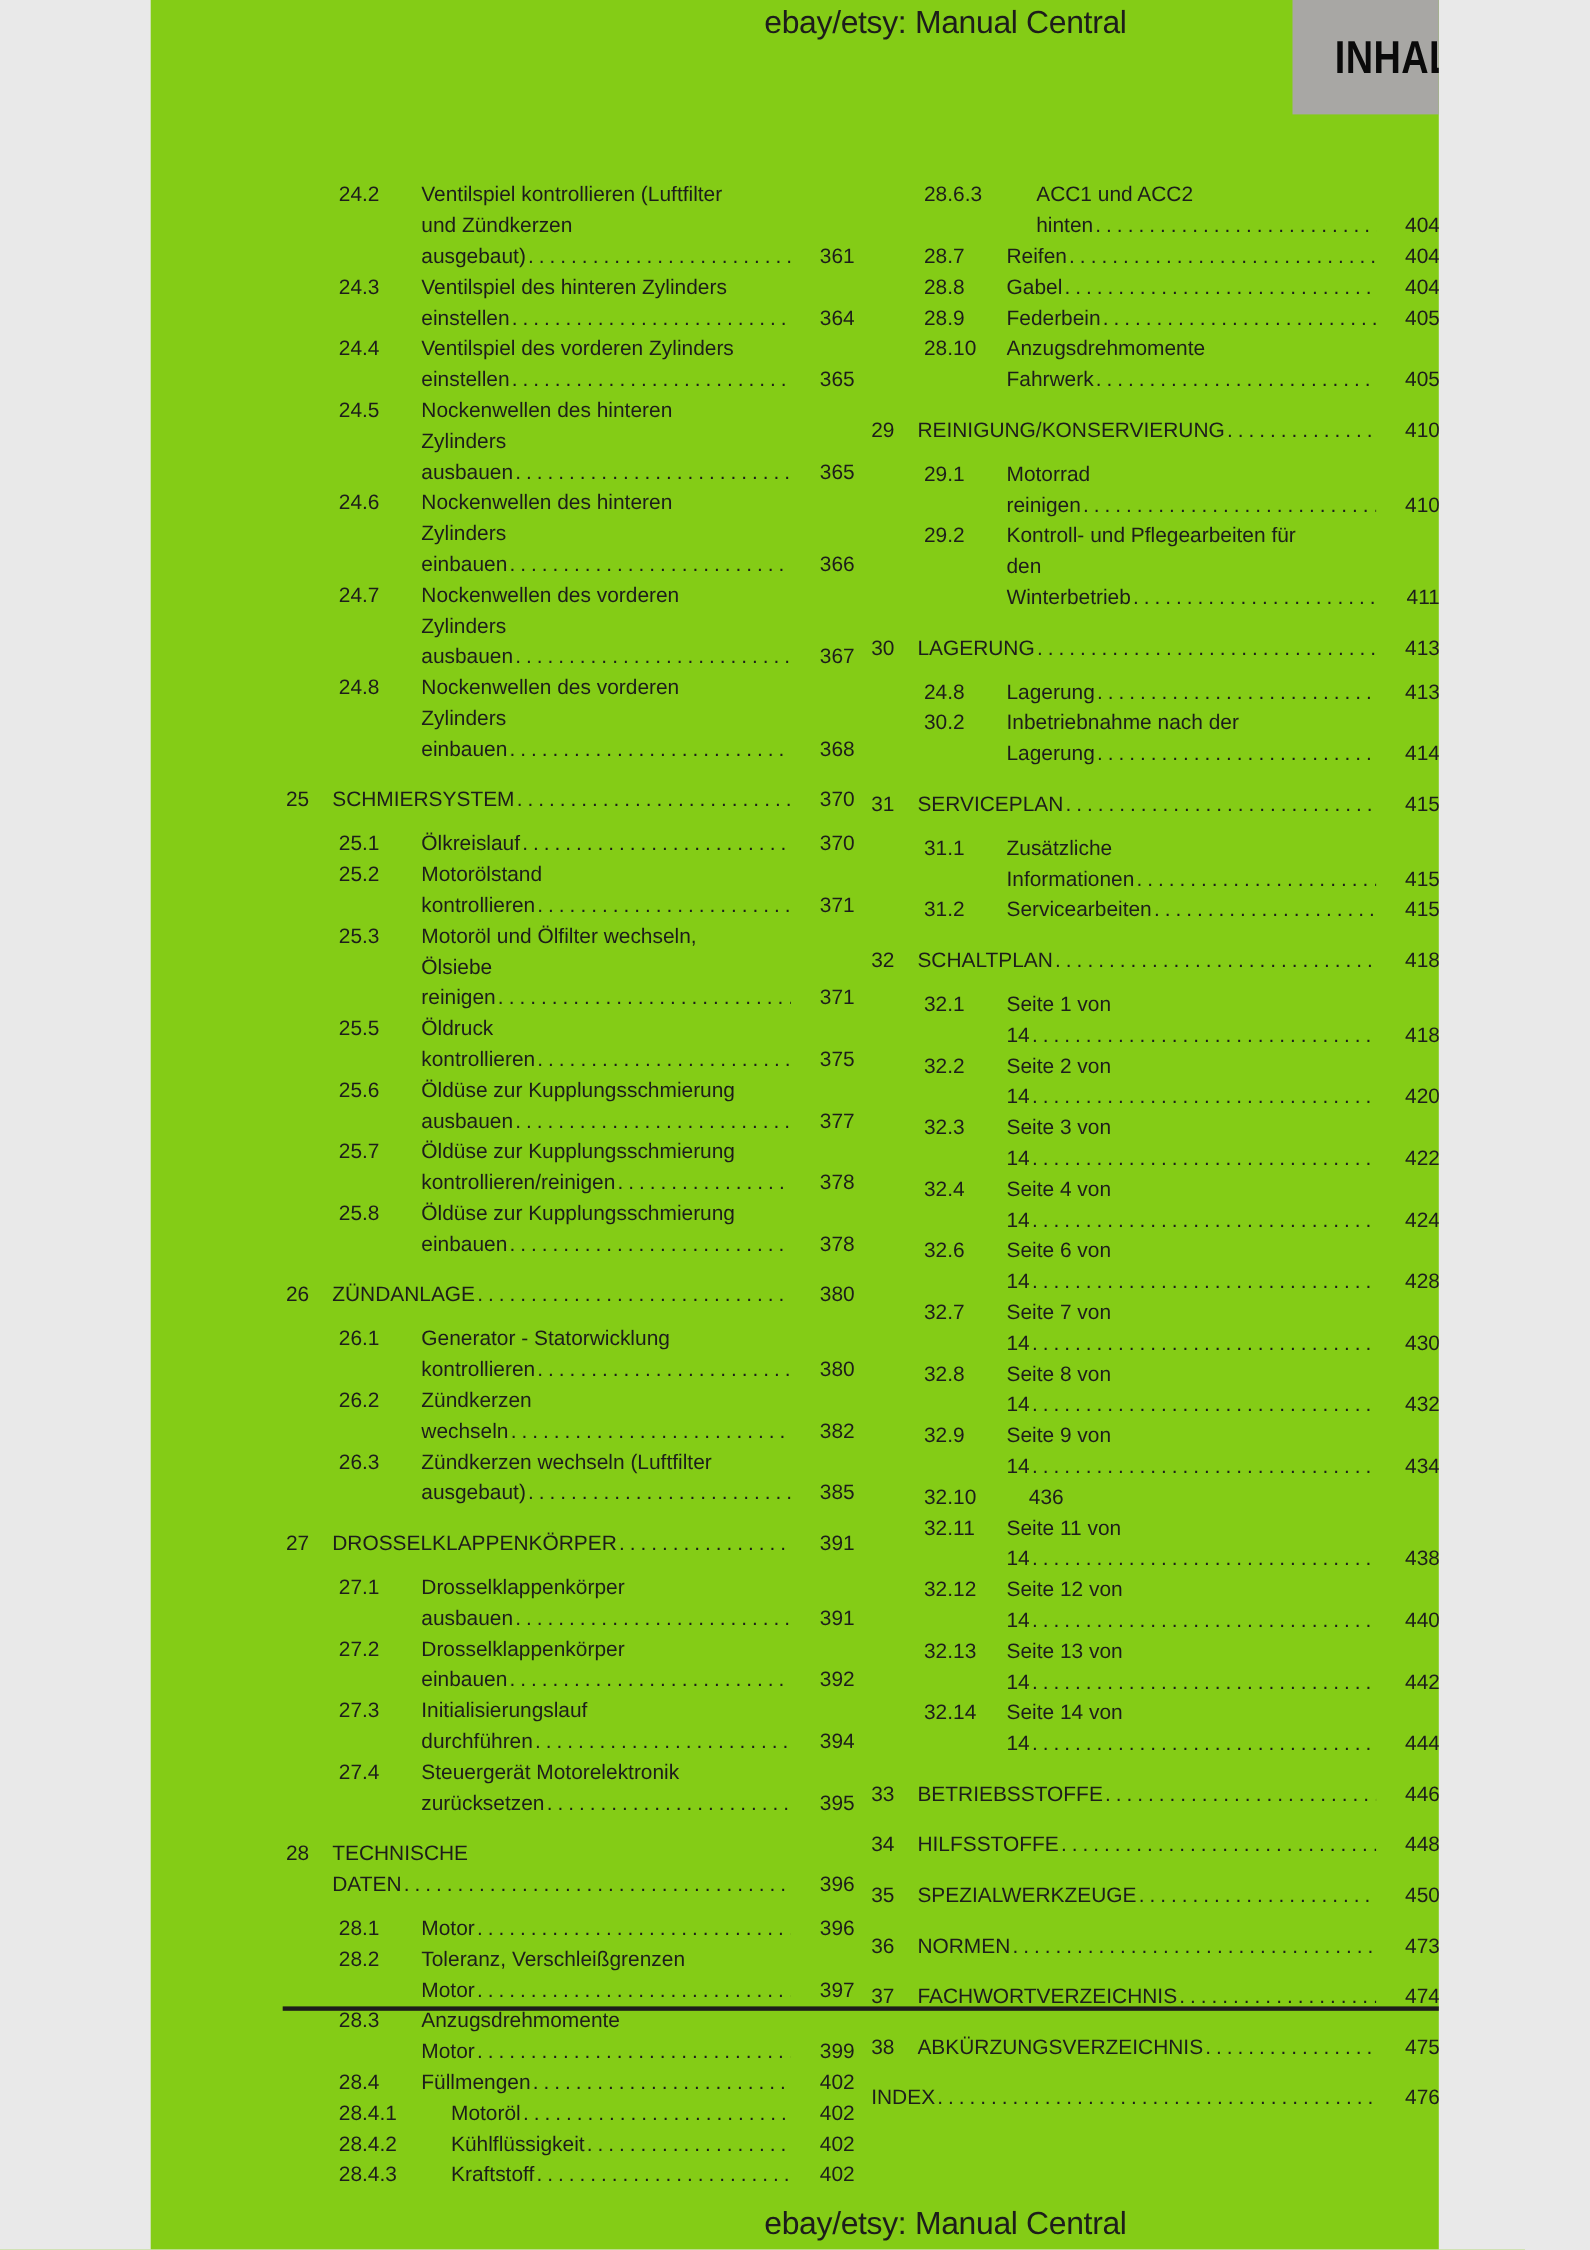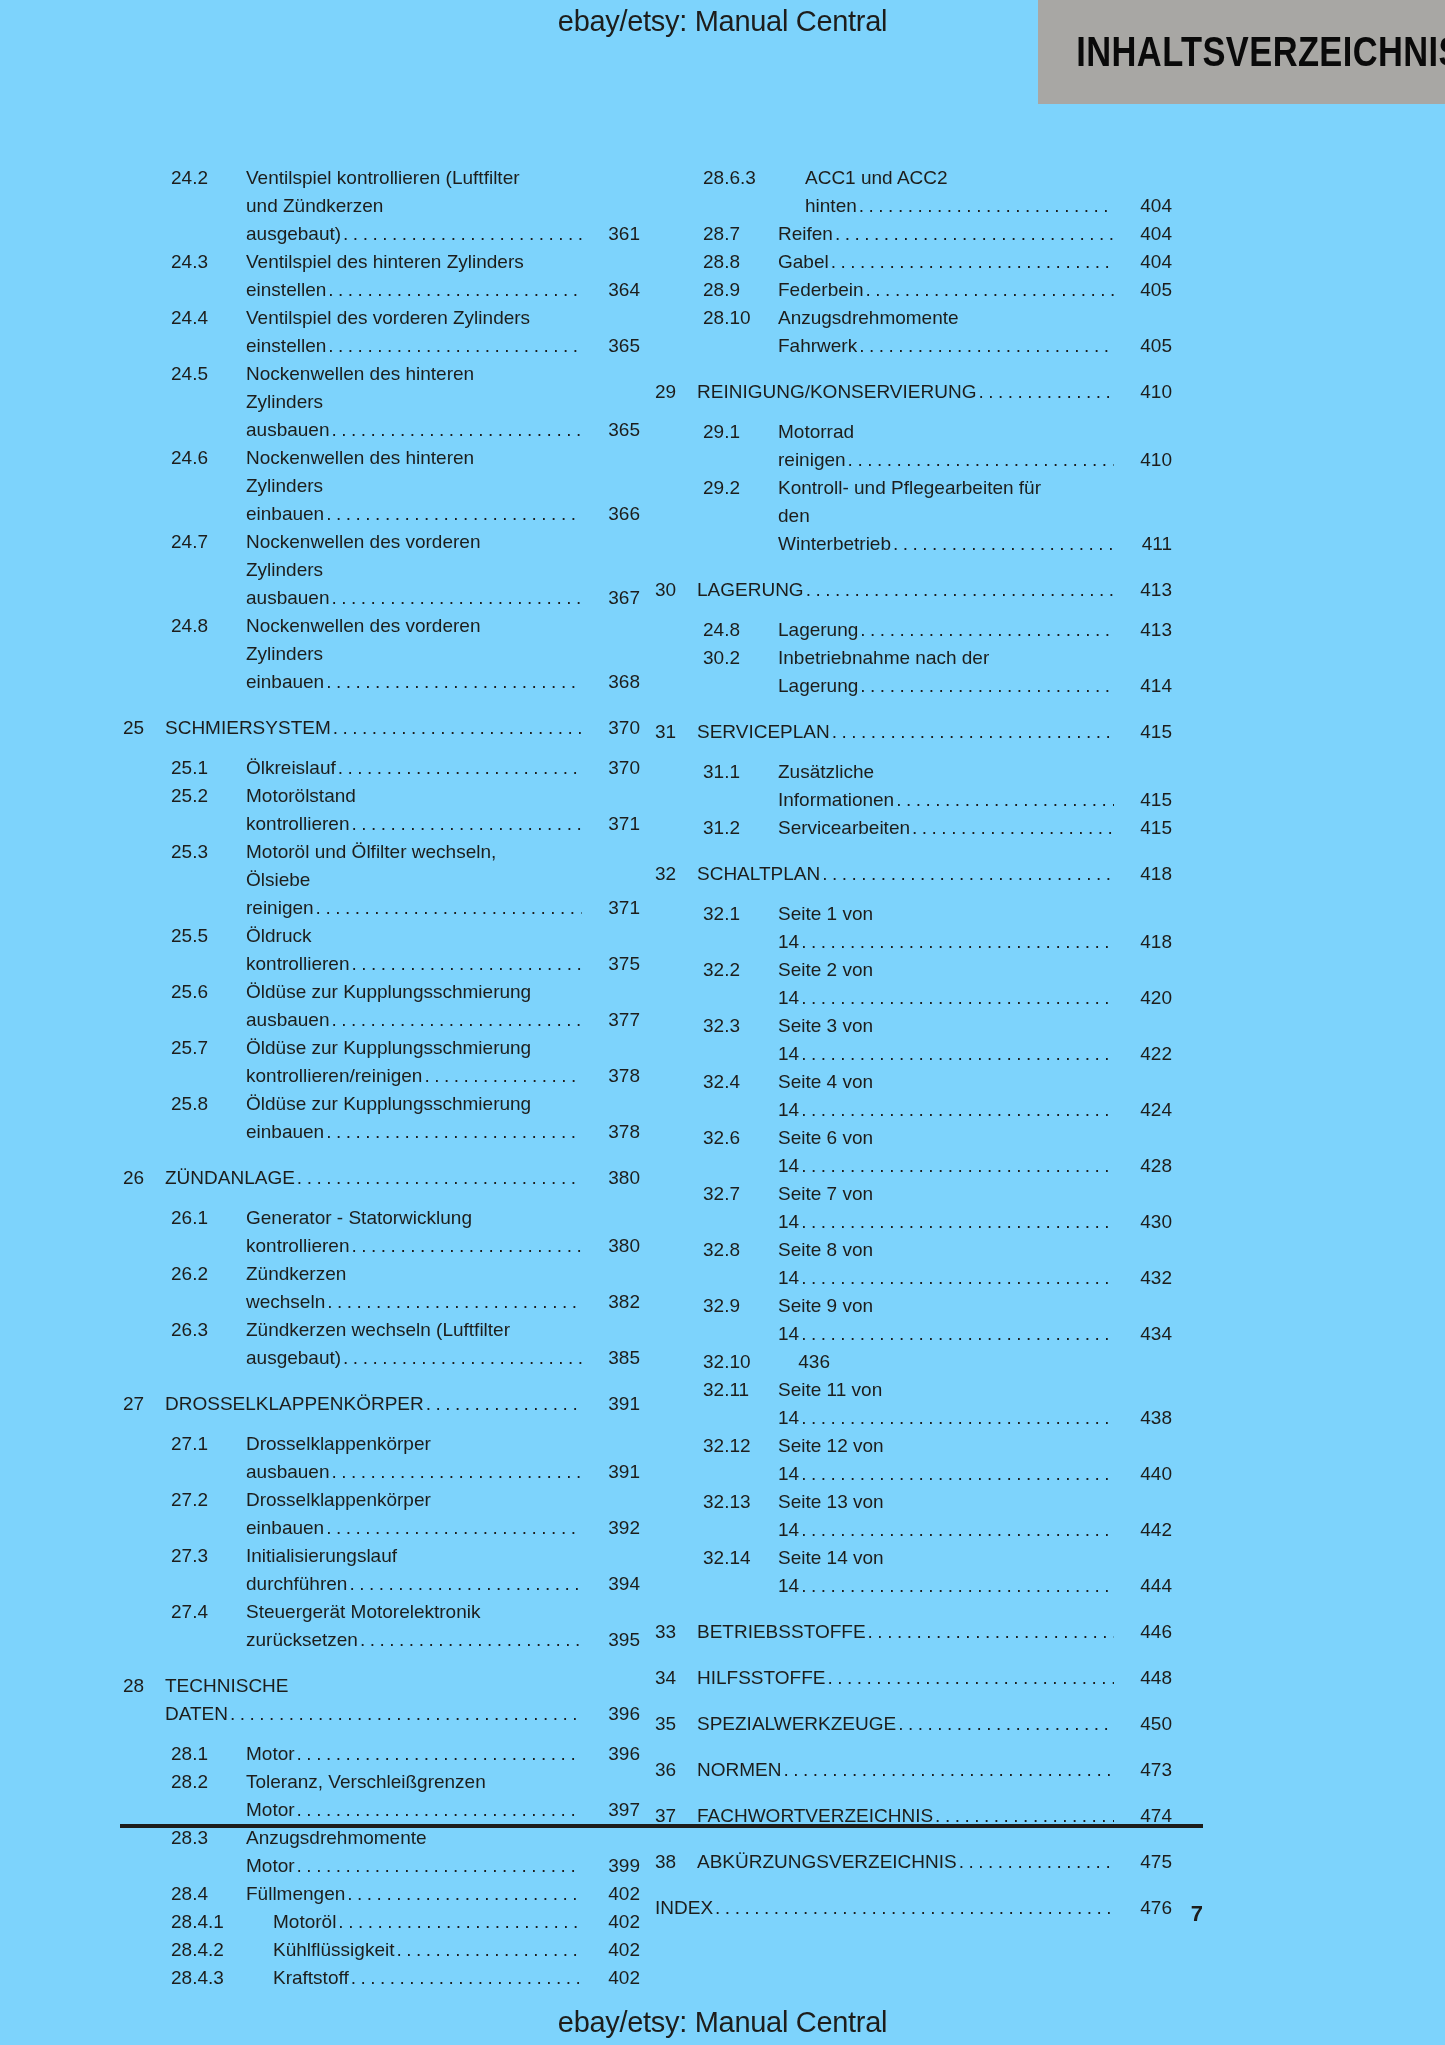--- a/index.html
+++ b/index.html
@@ -5,22 +5,22 @@
   :root{
     --text:#1d1d1b;
     --box-bg:#a8a7a4;
     --rule:#1d1d1b;
   }
   *{margin:0;padding:0;box-sizing:border-box;}
   html,body{background:#e9e9e9;}
   body{font-family:"Liberation Sans", sans-serif;color:var(--text);}
   .sheet{
     position:relative;
-    width:1445px;height:2045px;
-    background:#7dd3fc;
+    width:1171px;height:2045px;
+    background:#84cc16;
     overflow:hidden;
     margin:0 auto;
   }
   
   .doc-title-top{
     position:absolute;top:2px;left:0;width:1445px;
     text-align:center;
     font-size:29px;line-height:38px;
     letter-spacing:-0.3px;
   }

